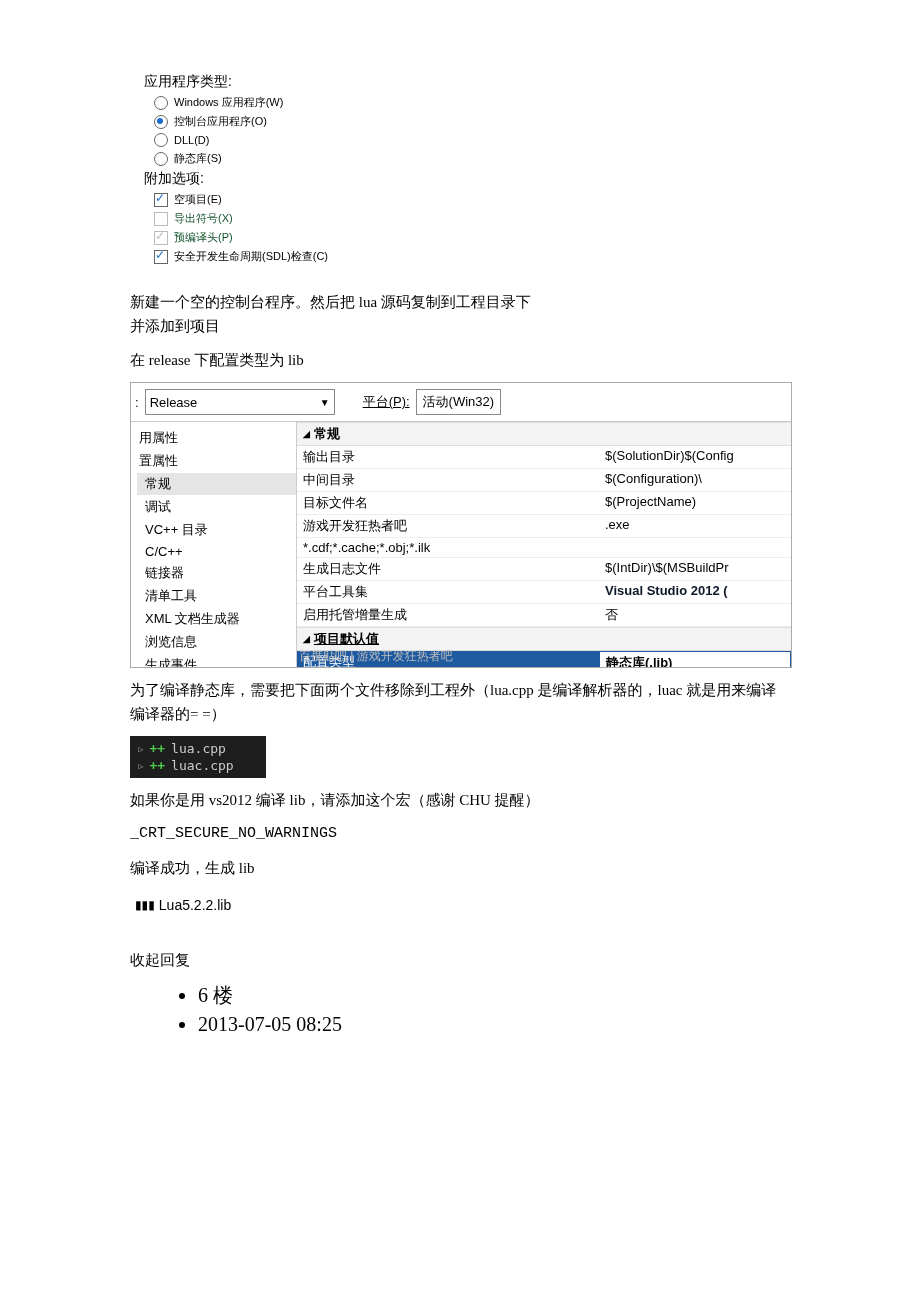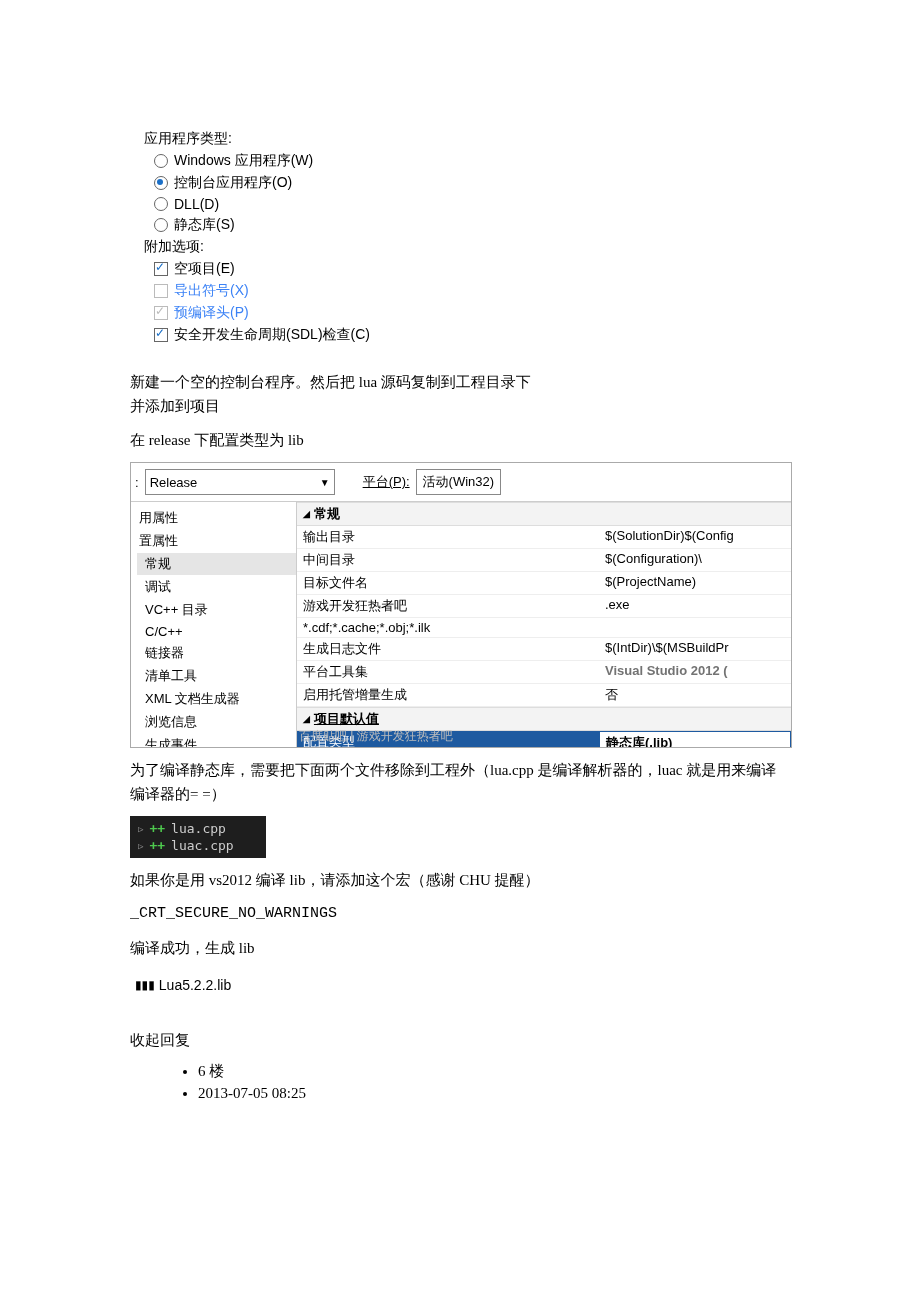--- a/index.html
+++ b/index.html
@@ -5,46 +5,46 @@
   body {
     font-family: "Microsoft YaHei", SimSun, sans-serif;
     font-size: 14px;
     color: #000;
     background: #fff;
     margin: 0;
     padding: 0;
     width: 920px;
   }
   .content {
-    padding: 120px 130px 60px 130px;
+    padding: 63px 130px 60px 130px;
   }
 
   
   .dialog1 {
     border: none;
     padding: 8px 14px 12px 14px;
     width: 230px;
     background: #fff;
     margin-bottom: 8px;
   }
   .group-label { font-size: 14px; margin: 2px 0 4px 0; }
-  .opt-row { display: flex; align-items: center; margin: 4px 0 4px 10px; font-size: 14px; }
+  .opt-row { display: flex; align-items: center; margin: 4px 0 4px 10px; font-size: 11px; }
   .radio, .checkbox {
     width: 12px; height: 12px; border: 1px solid #666; margin-right: 6px;
     display: inline-block; background: #fff; position: relative;
   }
   .radio { border-radius: 50%; }
   .radio.checked::after {
     content: ""; position: absolute; top: 2px; left: 2px; width: 6px; height: 6px;
     background: #1a6fc7; border-radius: 50%;
   }
   .checkbox.checked::after {
     content: "✓"; position: absolute; top: -3px; left: 0px; font-size: 12px; color: #1a6fc7;
   }
-  .disabled { color: #3b82f6; }
+  .disabled { color: #14532d; }
   .disabled .checkbox, .disabled .radio { border-color: #bbb; }
   .disabled .checkbox.checked::after { color: #bbb; }
 
   .para { margin: 10px 0; font-family: SimSun, serif; font-size: 15px; line-height: 1.6; }
   .mono { font-family: "Courier New", monospace; }
 
   
   .props {
     width: 660px;
     border: 1px solid #aaa;
@@ -70,21 +70,21 @@
   .props-left {
     width: 165px; border-right: 1px solid #ccc; padding: 4px 0;
   }
   .tree-item { padding: 2px 8px; margin: 1px 0; }
   .tree-item.sel { background: #e5e5e5; }
   .tree-sub { margin-left: 6px; }
   .props-right { flex: 1; padding: 0; position: relative; }
   .cat { display: flex; align-items: center; background: #f3f3f3; padding: 2px 6px; font-weight: bold; border-bottom: 1px solid #ddd; border-top: 1px solid #ddd;}
   .cat .tri { font-size: 9px; margin-right: 4px; }
   .prop-row { display: flex; border-bottom: 1px solid #eee; }
-  .prop-row.hl .pv { color: #737373; font-weight: bold; }
+  .prop-row.hl .pv { color: #0f172a; font-weight: bold; }
   .pk { width: 290px; padding: 2px 6px; }
   .pv { flex: 1; padding: 2px 6px; }
   .prop-row.sel-row { background: #1e5aa0; color: #fff; }
   .prop-row.sel-row .pv { background: #fff; color: #000; border: 1px solid #1e5aa0; font-weight: bold; }
   .watermark {
     position: absolute; bottom: 2px; left: 2px; color: #bbb; font-size: 12px; margin-top: 6px;
   }
 
   
   .filelist {
@@ -95,21 +95,21 @@
   .filelist .tri { color: #999; font-size: 9px; }
   .filelist .plus { color: #4ec94e; font-weight: bold; }
 
   .libfile {
     display: inline-flex; align-items: center; gap: 4px; border: 1px solid #fff;
     padding: 2px 4px; margin: 4px 0;
   }
   .licon { font-size: 12px; }
 
   .footer-list { margin: 8px 0 0 28px; }
-  .footer-list li { margin: 4px 0; font-family: SimSun, serif; font-size: 15px; }
+  .footer-list li { margin: 4px 0; font-family: SimSun, serif; font-size: 20px; }
 
   .u { text-decoration: underline; }
 </style>
 </head>
 <body>
 
 <div class="content">
 
   
   <div class="dialog1">

